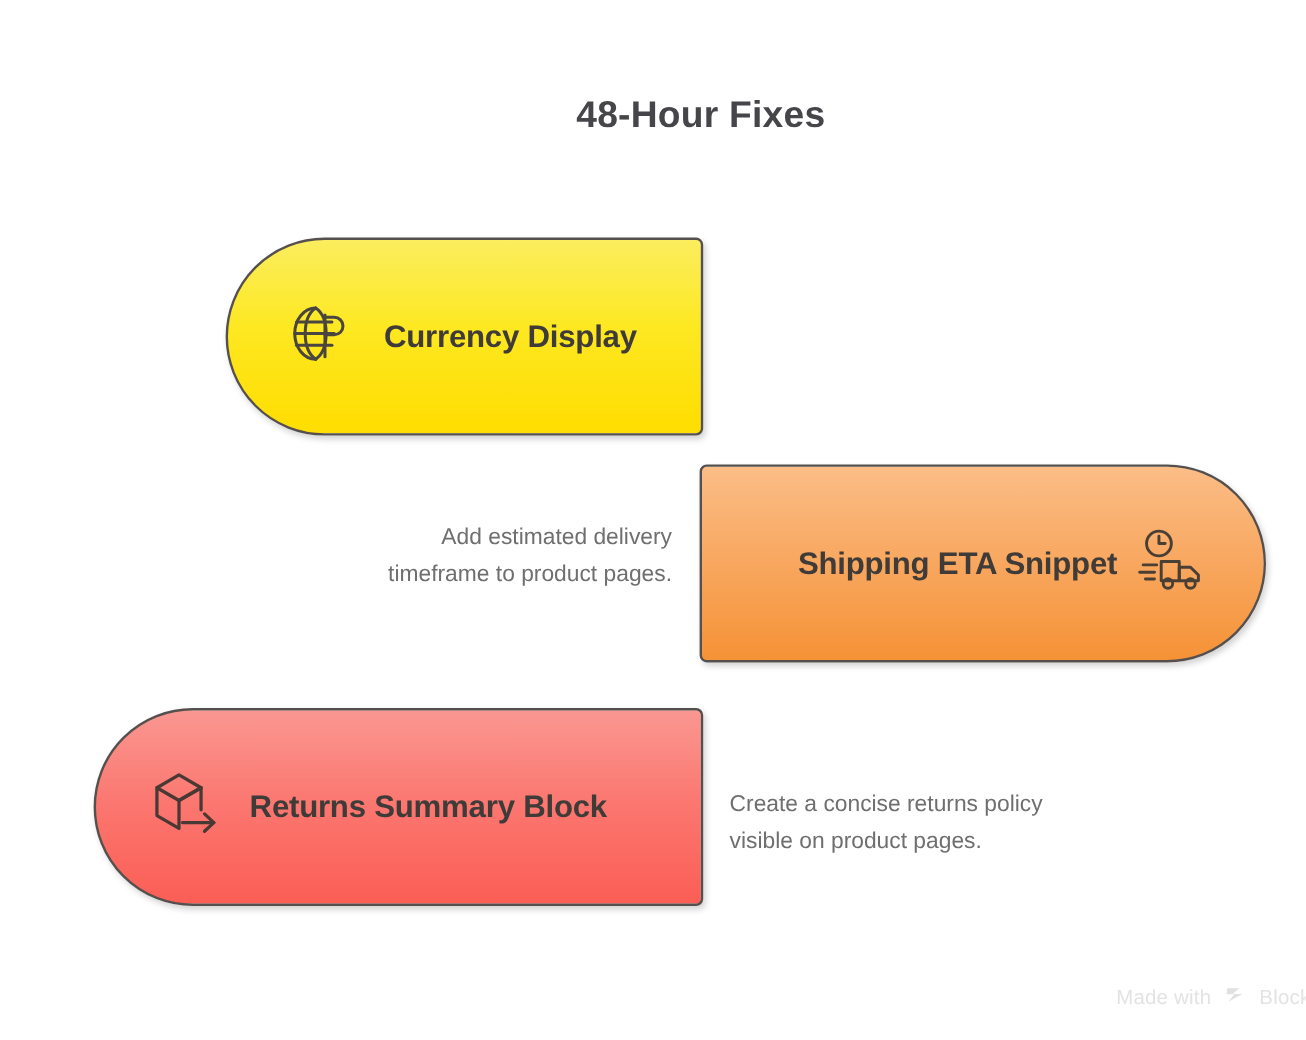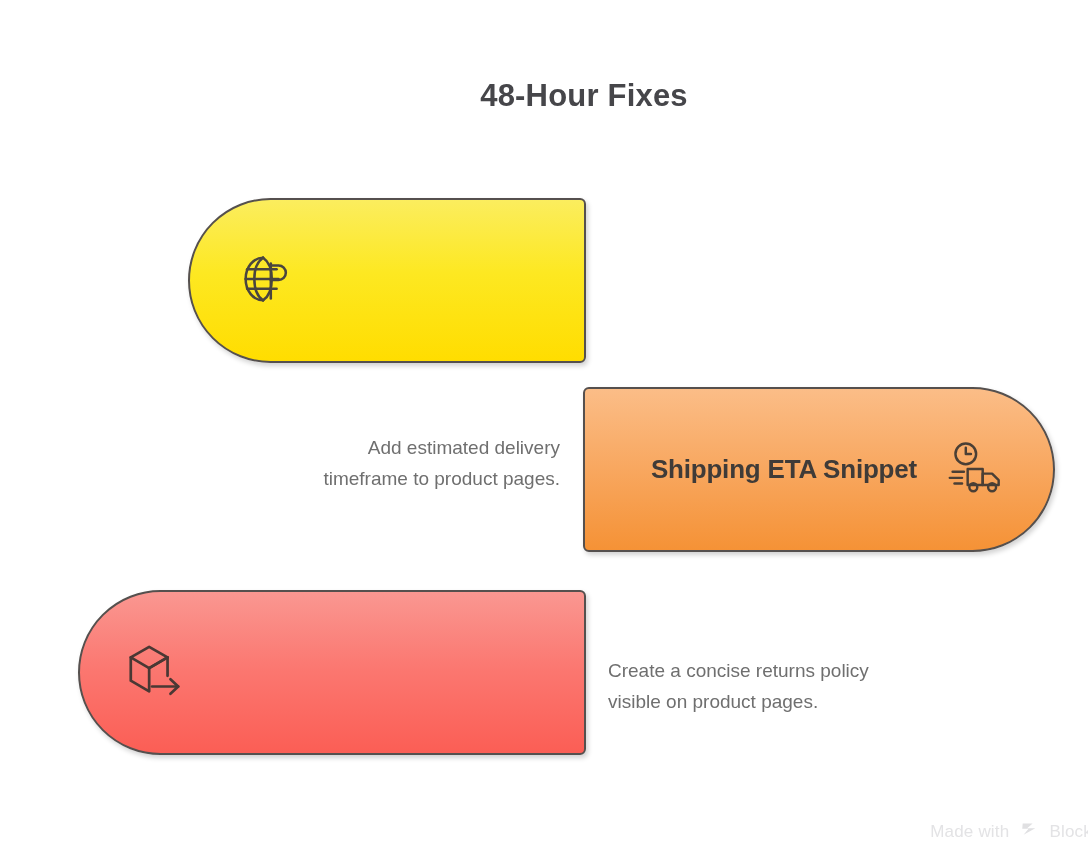--- a/index.html
+++ b/index.html
@@ -85,21 +85,21 @@
   
   .pill-orange {
     left: 543px;
     top: 5px;
     width: 472px;
     height: 165px;
     border-radius: 6px 84px 84px 6px;
     background: linear-gradient(180deg, #fbbd87 0%, #f8a75f 50%, #f59236 100%);
     padding-left: 28px;
     padding-right: 44px;
-    gap: 30px;
+    gap: 16px;
     justify-content: flex-end;
   }
 
   
   .pill-red {
     left: 38px;
     top: 5px;
     width: 508px;
     height: 165px;
     border-radius: 84px 6px 6px 84px;
@@ -164,20 +164,21 @@
           <path d="M30 10 C20 10 12 19.8 12 32 C12 44.2 20 54 30 54"></path>
           <path d="M30 10 C36 14 39 22 39 32 C39 42 36 50 30 54"></path>
           <path d="M30 10 C24 14 21 22 21 32 C21 42 24 50 30 54"></path>
           <line x1="13.5" y1="22" x2="44" y2="22"></line>
           <line x1="12" y1="32" x2="46" y2="32"></line>
           <line x1="13.5" y1="42" x2="44" y2="42"></line>
           <line x1="38" y1="16" x2="38" y2="52"></line>
           <path d="M38 18 H46 A7.5 7.5 0 0 1 46 33 H38"></path>
         </svg>
       </span>
+      <span class="pill-label">Currency Display</span>
     </div>
 
   </div>
 
   <div class="row row-2">
 
     <div class="desc desc-left-of">Add estimated delivery
 timeframe to product pages.</div>
 
     <div class="pill pill-orange">
@@ -204,20 +205,21 @@
       <span class="pill-icon">
         <svg width="64" height="60" viewBox="0 0 66 62" fill="none" stroke="#4a3834" stroke-width="2.8" stroke-linecap="round" stroke-linejoin="round">
           <path d="M9 17 L28 6 L47 17 L28 28 Z"></path>
           <path d="M9 17 V41 L28 52 V28"></path>
           <path d="M47 17 V36"></path>
           <line x1="28" y1="28" x2="47" y2="17"></line>
           <line x1="31" y1="47" x2="58" y2="47"></line>
           <path d="M50 39.5 L58 47 L50 54.5"></path>
         </svg>
       </span>
+      <span class="pill-label">Returns Summary Block</span>
     </div>
 
     <div class="desc desc-3">Create a concise returns policy
 visible on product pages.</div>
   </div>
 
   <div class="watermark">
     <span>Made with</span>
     <span class="mark-logo">
       <svg width="18" height="18" viewBox="0 0 20 20" fill="#e0e0e2">

